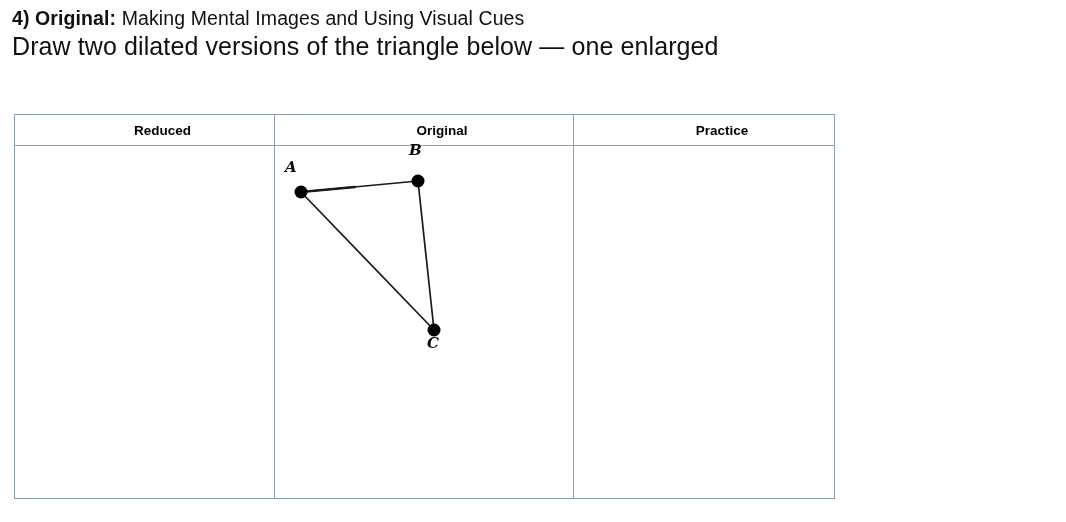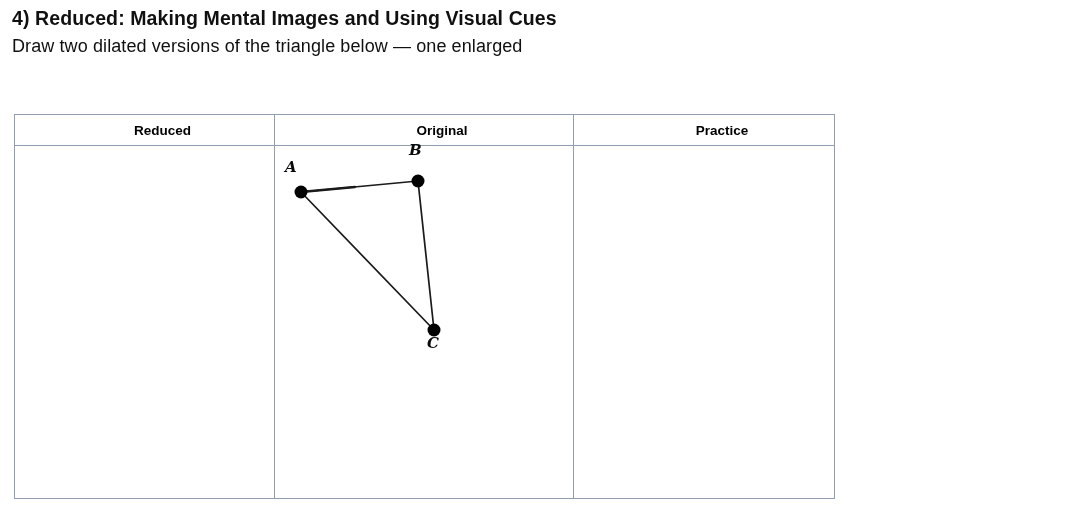--- a/index.html
+++ b/index.html
@@ -18,37 +18,37 @@
   }
 
   
   #prompt-block {
     position: absolute;
     left: 12px;
     top: 4px;
     width: 900px;
   }
   .prompt-line {
-    font-size: 18px;
+    font-size: 25px;
     line-height: 28px;
     color: #101010;
     white-space: nowrap;
     letter-spacing: 0.1px;
   }
   .prompt-line.first {
     font-size: 19.5px;
   }
   .q-num {
     font-weight: bold;
   }
   .q-label {
     font-weight: bold;
   }
   .q-rest {
-    font-weight: bold;
+    font-weight: normal;
   }
 
   
   #worksheet-table {
     position: absolute;
     left: 14px;
     top: 114px;
     width: 820px;
     height: 384px;
     border-collapse: collapse;
@@ -99,21 +99,21 @@
   #label-A { left: 10px; top: 14px; }
   #label-B { left: 134px; top: -3px; }
   #label-C { left: 152px; top: 190px; }
 </style>
 </head>
 <body>
 
 <div id="prompt-block">
   <div class="prompt-line first">
     <span class="q-num">4)</span>
-    <span class="q-label">Reduced:</span>
+    <span class="q-label">Original:</span>
     <span class="q-rest">Making Mental Images and Using Visual Cues</span>
   </div>
   <div class="prompt-line">Draw two dilated versions of the triangle below — one enlarged</div>
 </div>
 
 <table id="worksheet-table">
   <colgroup>
     <col class="col-reduced">
     <col class="col-original">
     <col class="col-enlarged">

